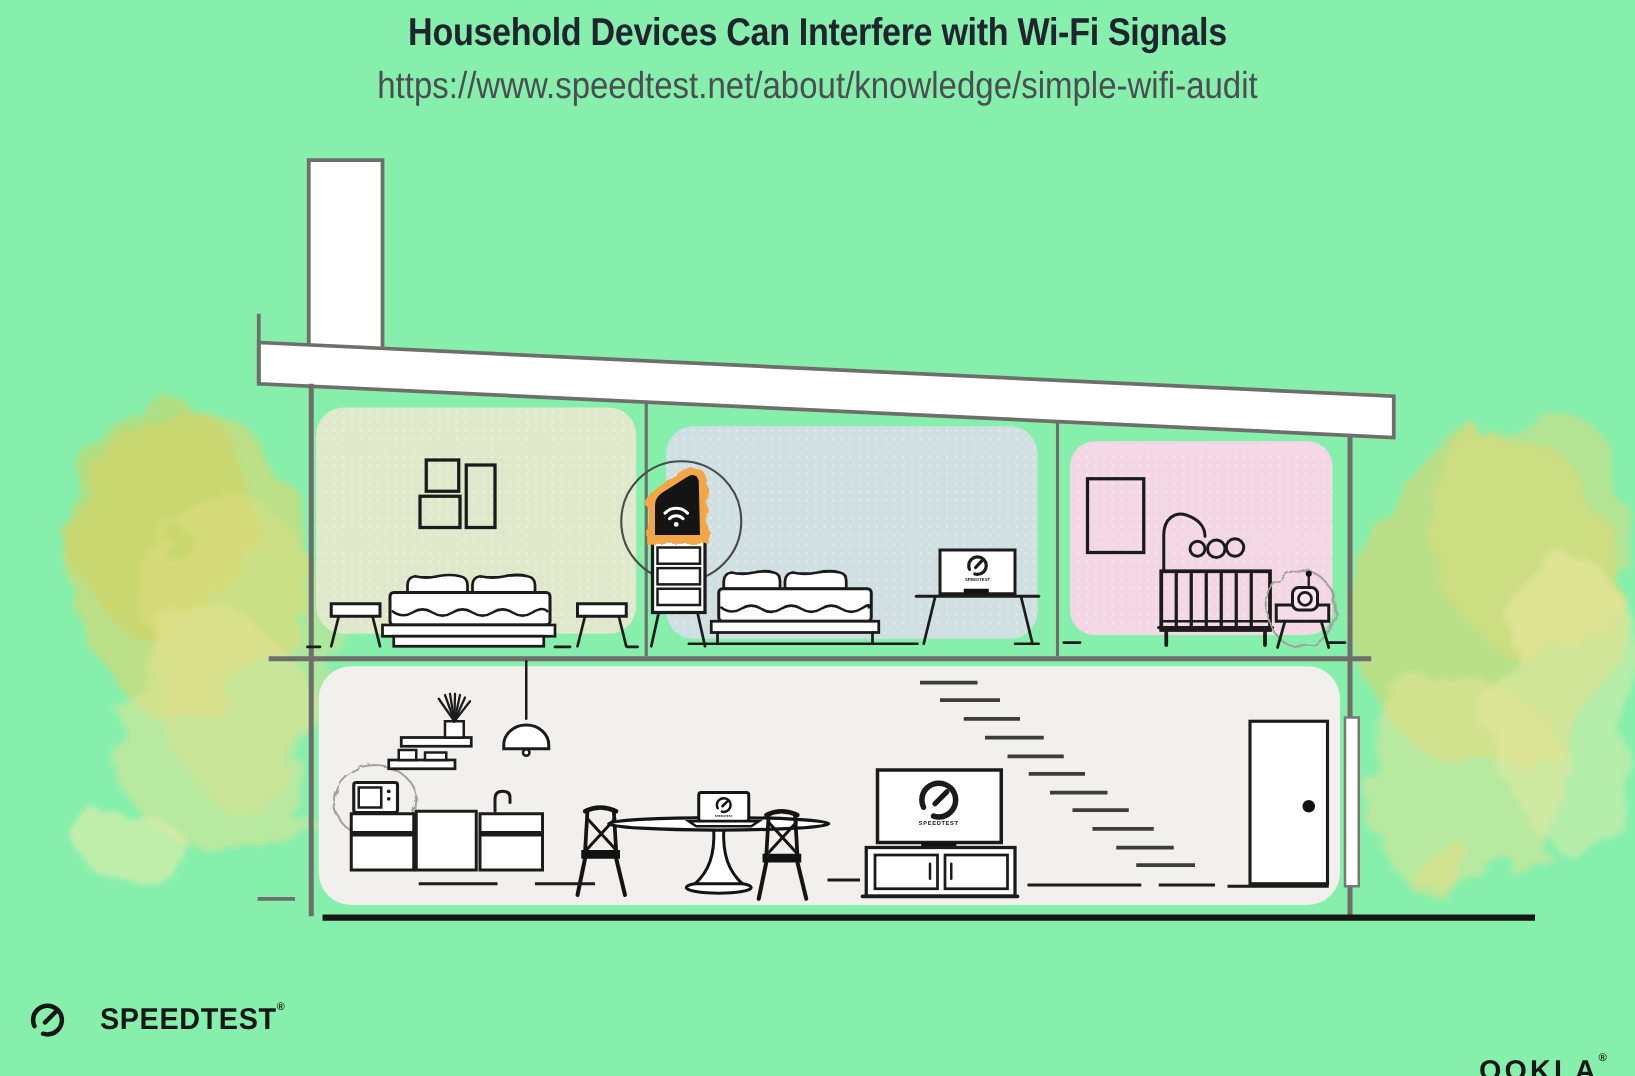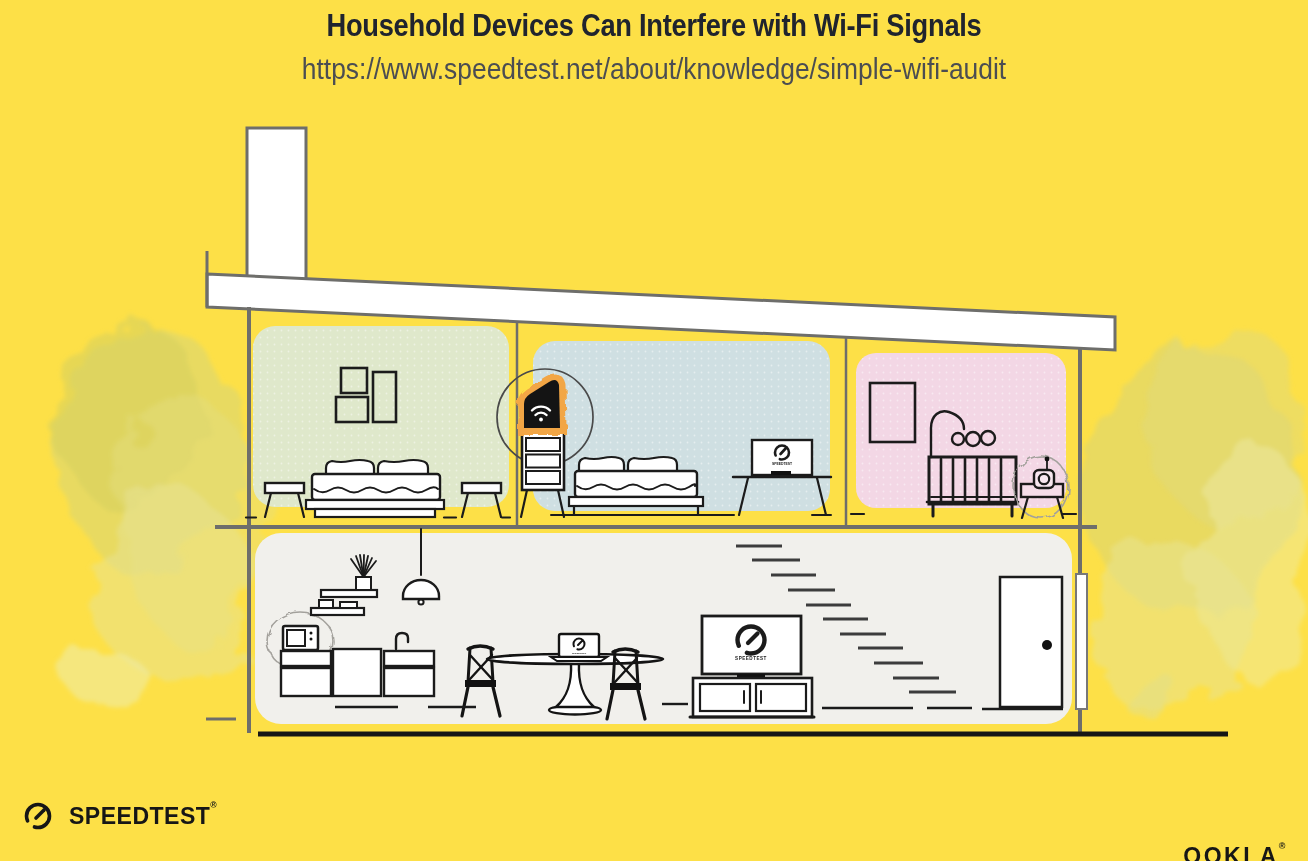--- a/index.html
+++ b/index.html
@@ -1,24 +1,24 @@
 <!DOCTYPE html>
 <html><head>
 <meta charset="utf-8">
 <style>
   html,body{margin:0;padding:0;background:#fff;}
-  .page{position:relative;width:1308px;height:861px;background:#fde047;overflow:hidden;
+  .page{position:relative;width:1308px;height:861px;background:#86efac;overflow:hidden;
         font-family:"Liberation Sans",sans-serif;}
   .title{position:absolute;top:8px;left:0;width:100%;text-align:center;
          font-size:31px;font-weight:700;color:#20242e;letter-spacing:-0.3px;
          transform:scaleX(.88);}
   .url{position:absolute;top:52px;left:0;width:100%;text-align:center;
        font-size:30px;font-weight:400;color:#4b4d52;transform:scaleX(.88);}
   .illus{position:absolute;left:0;top:0;width:1308px;height:861px;}
-  .footer-speedtest{position:absolute;left:22px;top:800px;display:flex;align-items:center;gap:15px;color:#161616;}
+  .footer-speedtest{position:absolute;left:22px;top:800px;display:flex;align-items:center;gap:26px;color:#161616;}
   .footer-speedtest .word{font-size:24px;font-weight:700;letter-spacing:.5px;transform:scaleX(.96);transform-origin:left;}
   .tm{font-size:9px;vertical-align:top;position:relative;top:-2px;}
   .footer-ookla{position:absolute;right:20px;top:798px;color:#161616;
                 font-size:23px;font-weight:700;letter-spacing:2.5px;margin-top:45px;}
   svg text{font-family:"Liberation Sans",sans-serif;font-weight:700;fill:#222;}
 </style>
 </head>
 <body>
 
 <div class="page">

